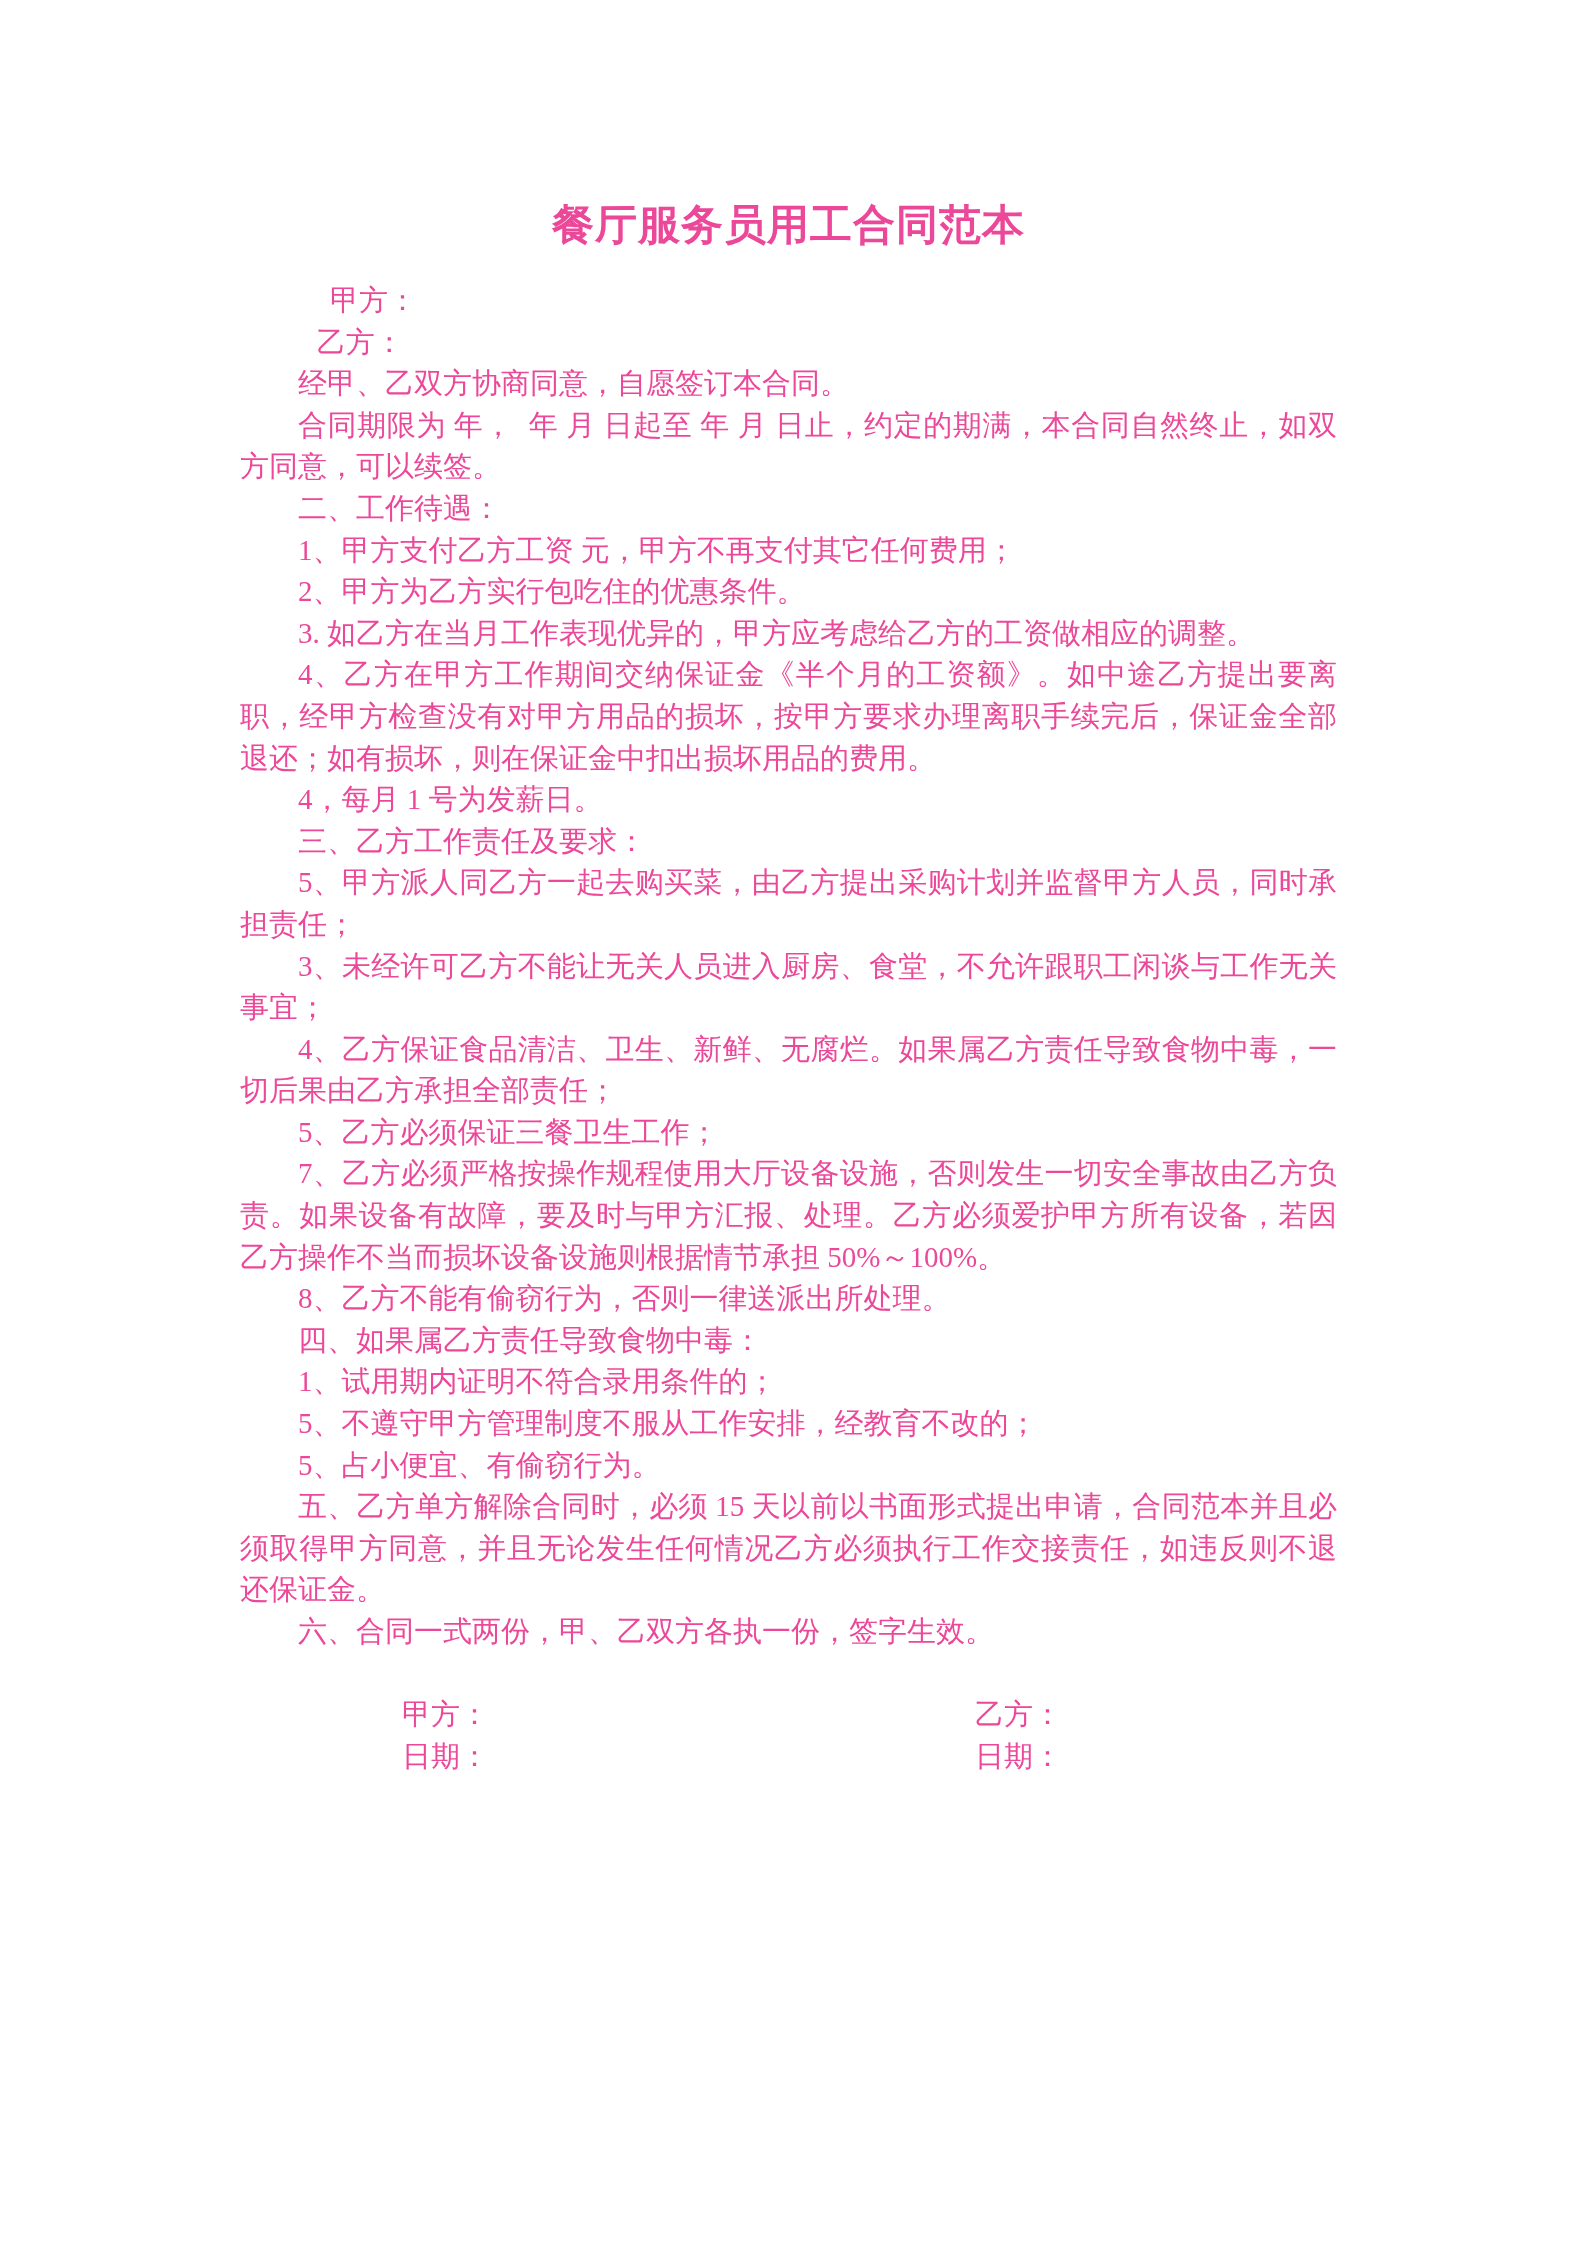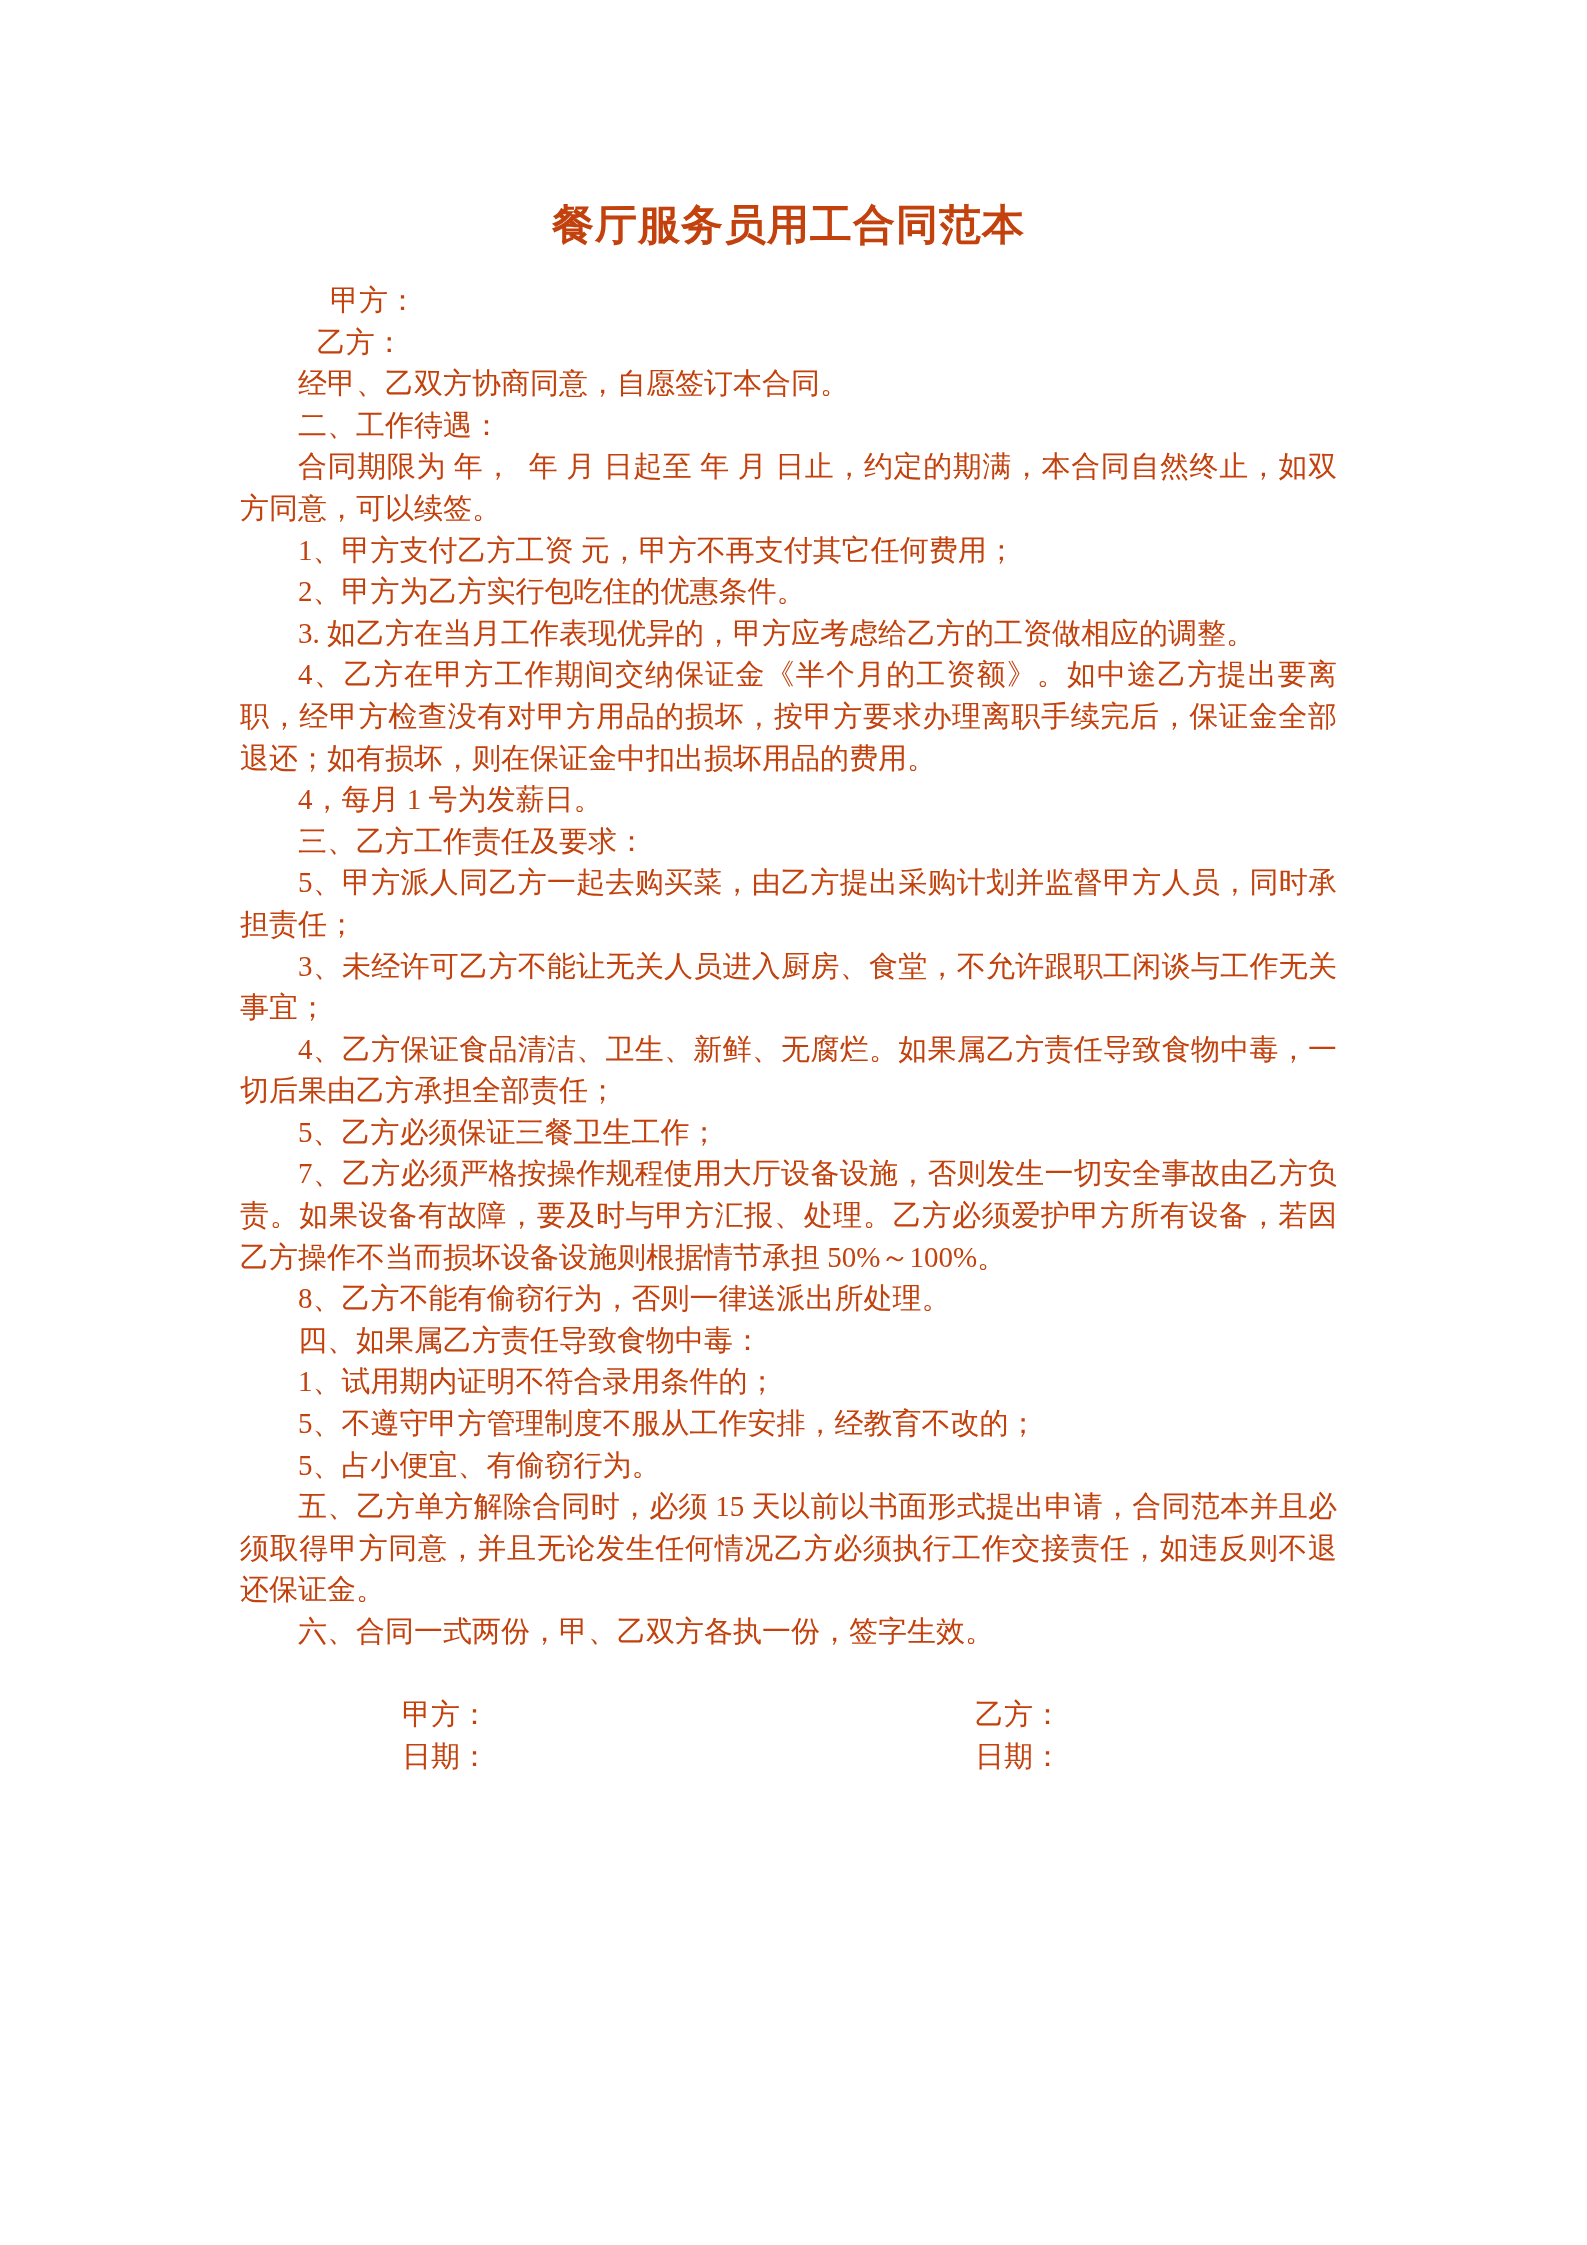--- a/index.html
+++ b/index.html
@@ -8,21 +8,21 @@
     background: #ffffff;
   }
   .page {
     position: relative;
     width: 1587px;
     height: 1859px;
     box-sizing: border-box;
     background: #ffffff;
     padding: 200px 250px 0 240px;
     font-family: "Liberation Serif", "DejaVu Serif", serif;
-    color: #c2410c;
+    color: #ec4899;
     overflow: hidden;
   }
   .doc-title {
     margin: 0;
     font-size: 42px;
     line-height: 50px;
     font-weight: 700;
     text-align: center;
     letter-spacing: 1px;
   }
@@ -63,22 +63,22 @@
 <body>
 
 <div class="page">
 
   <h1 class="doc-title"><span>餐厅服务员用工合同范本</span></h1>
 
   <div class="content">
     <p class="p-party-a">甲方：</p>
     <p class="p-party-b">乙方：</p>
     <p>经甲、乙双方协商同意，自愿签订本合同。</p>
+    <p>合同期限为 年，  年 月 日起至 年 月 日止，约定的期满，本合同自然终止，如双方同意，可以续签。</p>
     <p>二、工作待遇：</p>
-    <p>合同期限为 年，  年 月 日起至 年 月 日止，约定的期满，本合同自然终止，如双方同意，可以续签。</p>
     <p>1、甲方支付乙方工资 元，甲方不再支付其它任何费用；</p>
     <p>2、甲方为乙方实行包吃住的优惠条件。</p>
     <p>3. 如乙方在当月工作表现优异的，甲方应考虑给乙方的工资做相应的调整。</p>
     <p>4、乙方在甲方工作期间交纳保证金《半个月的工资额》。如中途乙方提出要离职，经甲方检查没有对甲方用品的损坏，按甲方要求办理离职手续完后，保证金全部退还；如有损坏，则在保证金中扣出损坏用品的费用。</p>
     <p>4，每月 1 号为发薪日。</p>
     <p>三、乙方工作责任及要求：</p>
     <p>5、甲方派人同乙方一起去购买菜，由乙方提出采购计划并监督甲方人员，同时承担责任；</p>
     <p>3、未经许可乙方不能让无关人员进入厨房、食堂，不允许跟职工闲谈与工作无关事宜；</p>
     <p>4、乙方保证食品清洁、卫生、新鲜、无腐烂。如果属乙方责任导致食物中毒，一切后果由乙方承担全部责任；</p>
     <p>5、乙方必须保证三餐卫生工作；</p>

